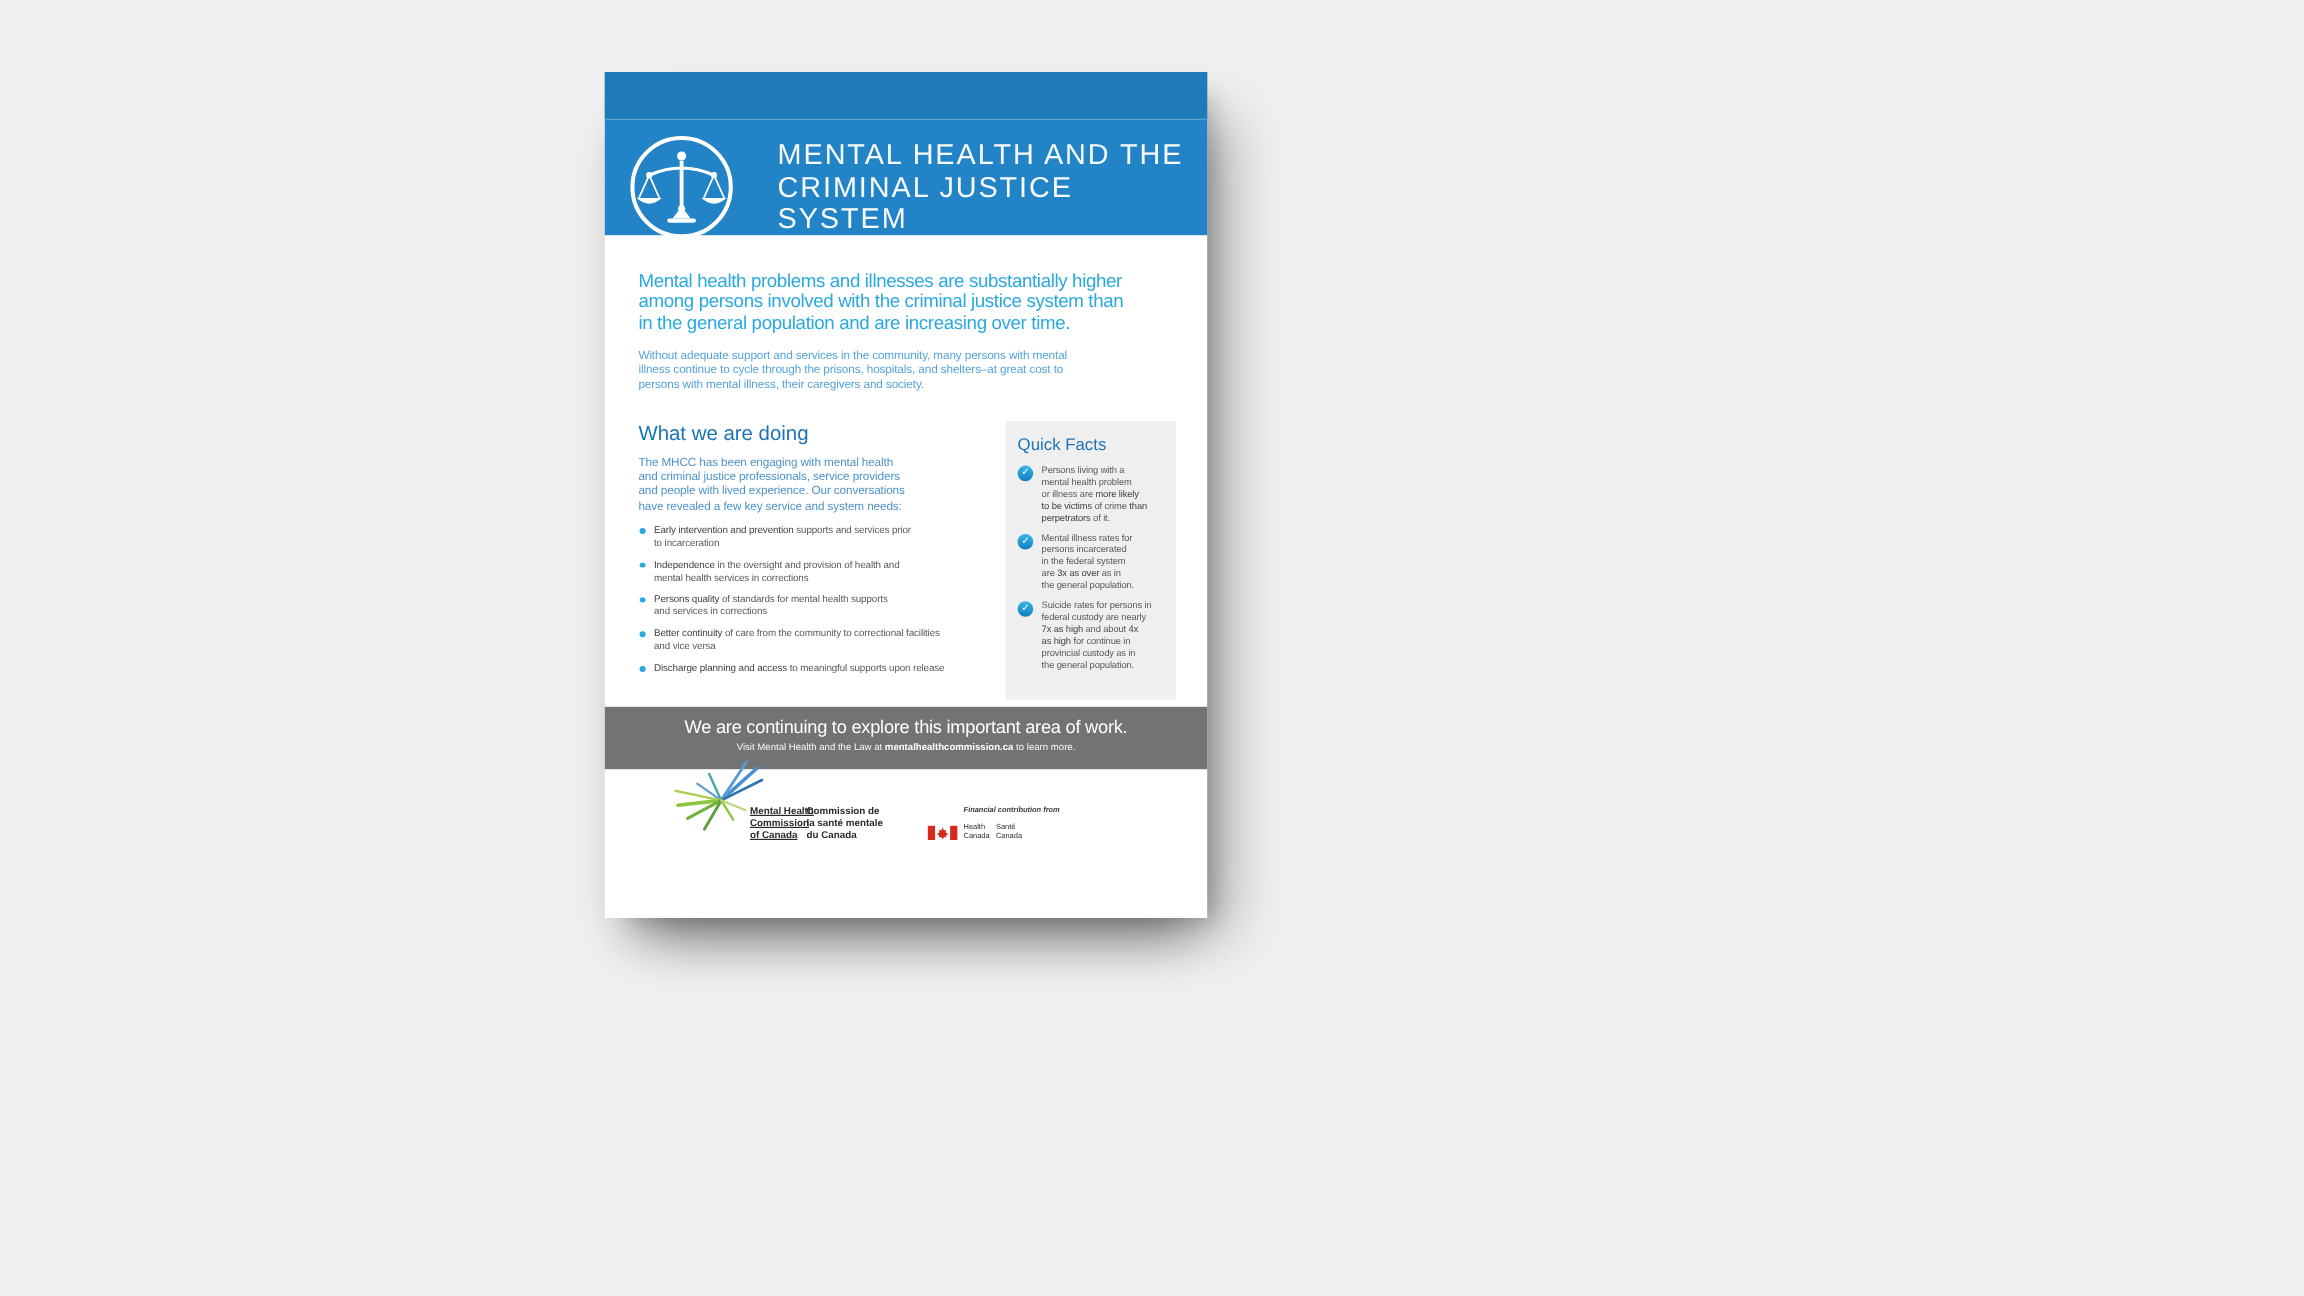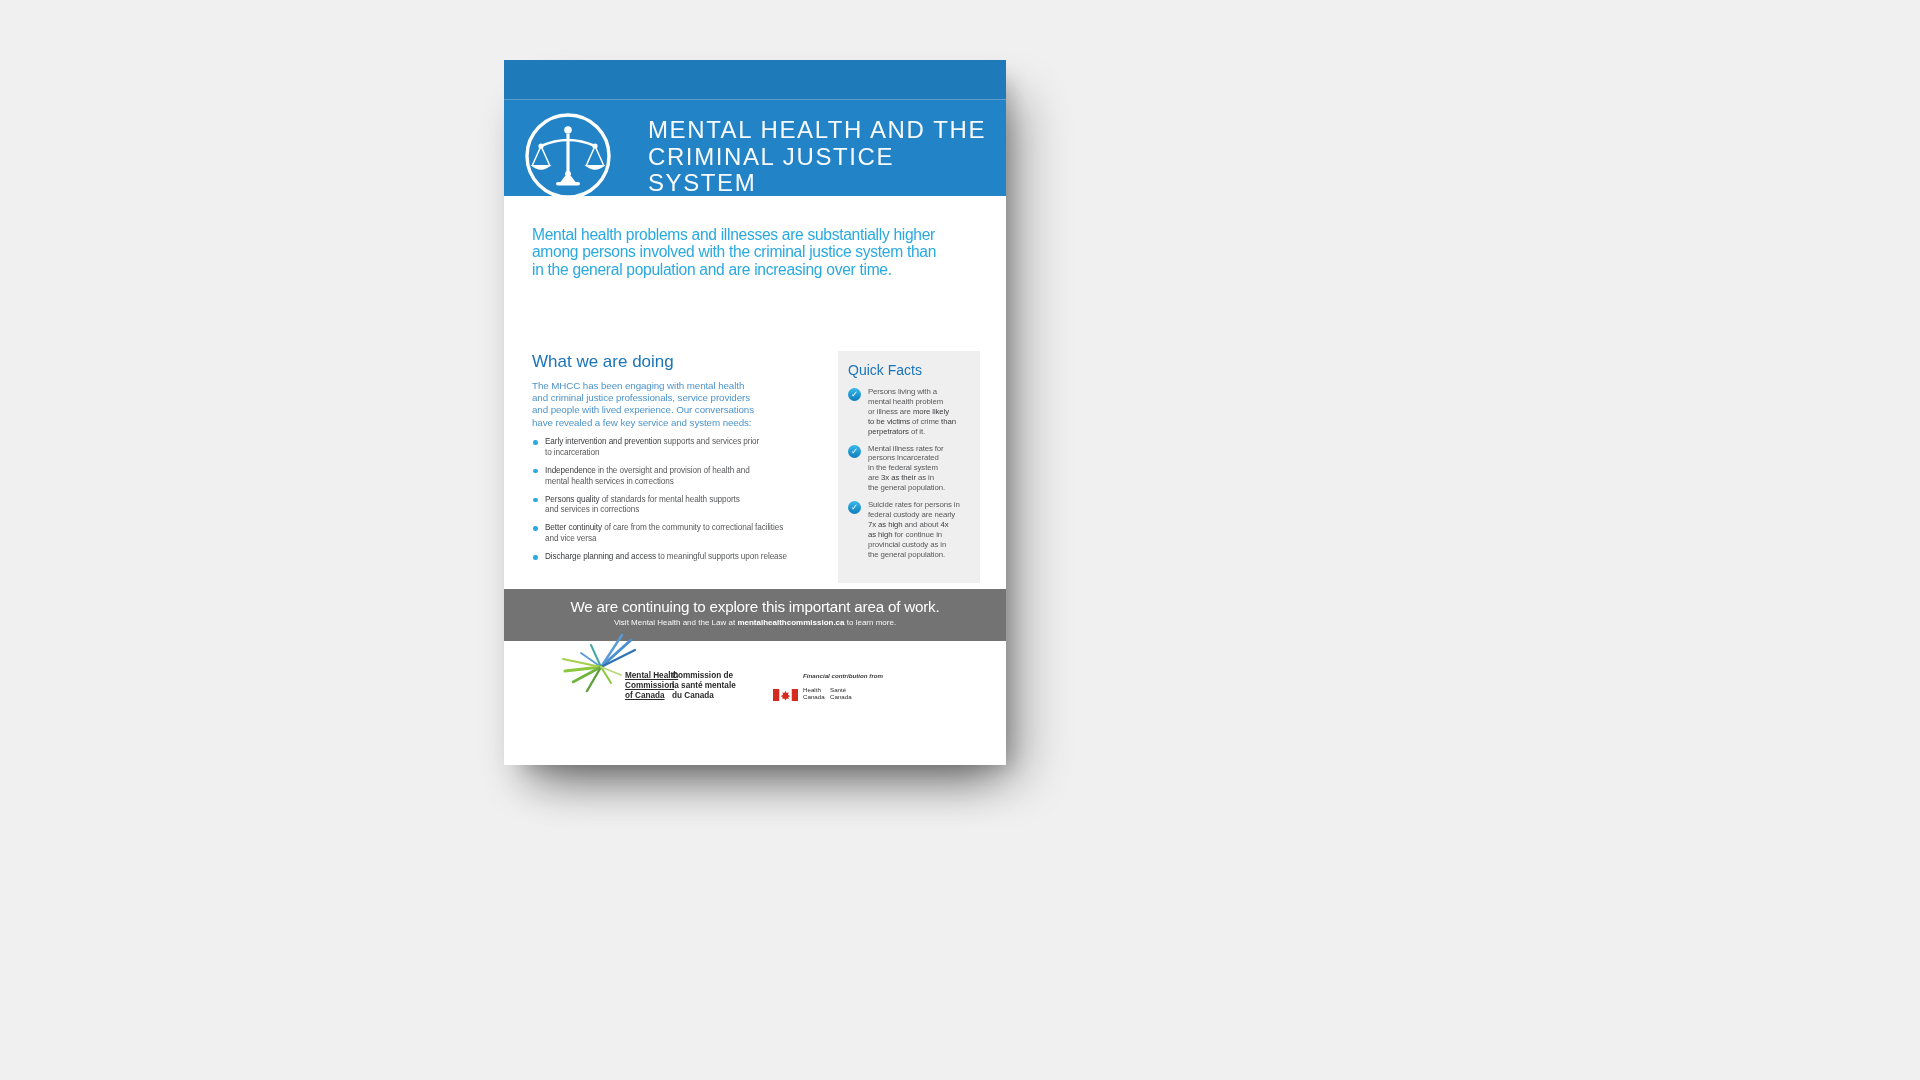--- a/index.html
+++ b/index.html
@@ -139,20 +139,23 @@
     </div>
 
     <div class="title">
       <div>MENTAL HEALTH AND THE</div>
       <div>CRIMINAL JUSTICE SYSTEM</div>
     </div>
 
     <p class="lead">Mental health problems and illnesses are substantially higher
 among persons involved with the criminal justice system than
 in the general population and are increasing over time.</p>
+    <p class="lead-sub">Without adequate support and services in the community, many persons with mental
+illness continue to cycle through the prisons, hospitals, and shelters–at great cost to
+persons with mental illness, their caregivers and society.</p>
 
     <h2 class="h2">What we are doing</h2>
     <p class="col-para">The MHCC has been engaging with mental health
 and criminal justice professionals, service providers
 and people with lived experience. Our conversations
 have revealed a few key service and system needs:</p>
 
     <ul class="bullets">
       <li><span class="dot"></span><span class="seg"><span class="b">Early intervention and prevention</span><span> supports and services prior
 to incarceration</span></span></li>
@@ -173,21 +176,21 @@
 mental health problem
 or illness are </span><span class="b">more likely
 to be victims</span><span> of crime </span><span class="b">than
 perpetrators</span><span> of it.</span></p>
       </div>
       <div class="fact">
         <span class="check">✓</span>
         <p class="seg"><span>Mental illness rates for
 persons incarcerated
 in the federal system
-are </span><span class="b">3x as their</span><span> as in
+are </span><span class="b">3x as over</span><span> as in
 the general population.</span></p>
       </div>
       <div class="fact">
         <span class="check">✓</span>
         <p class="seg"><span>Suicide rates for persons in
 federal custody are nearly
 </span><span class="b">7x as high</span><span> and about </span><span class="b">4x
 as high</span><span> for continue in
 provincial custody as in
 the general population.</span></p>

